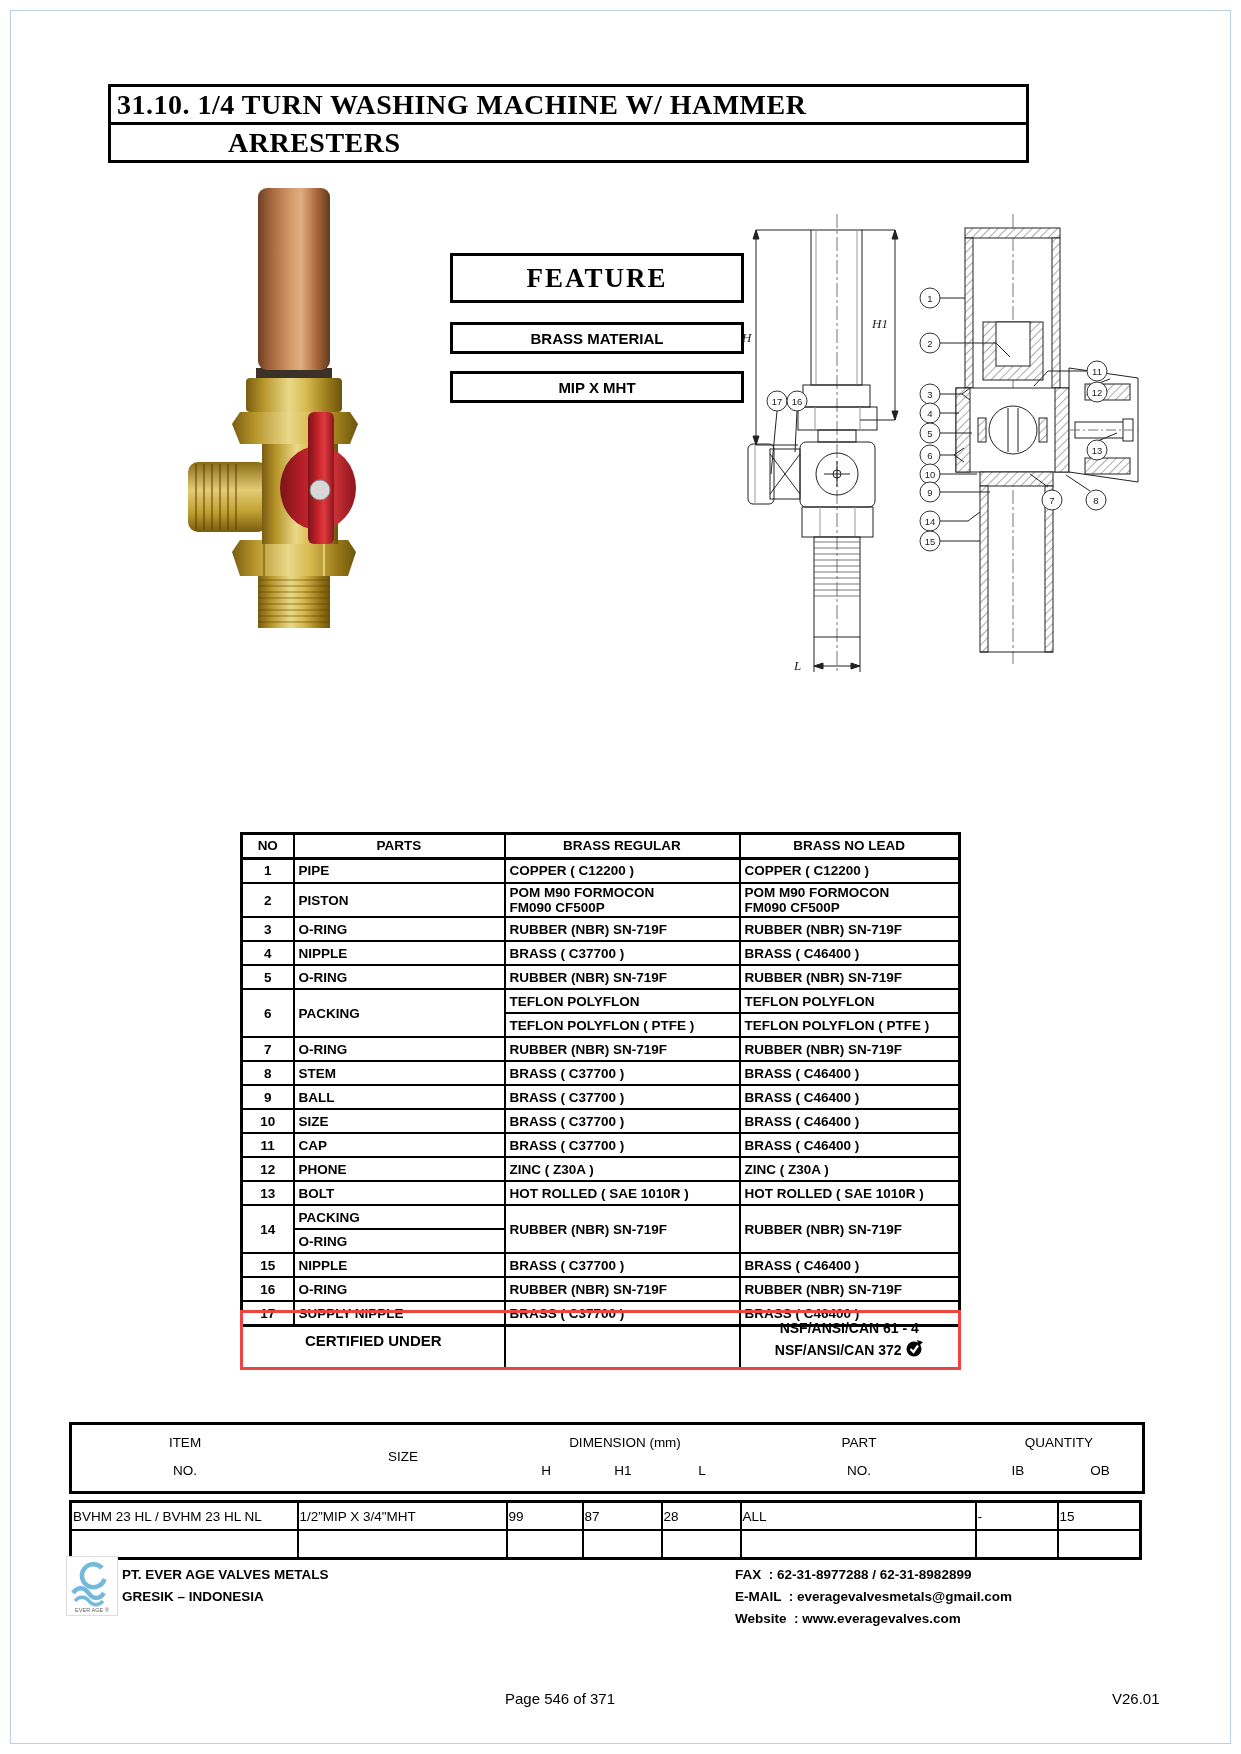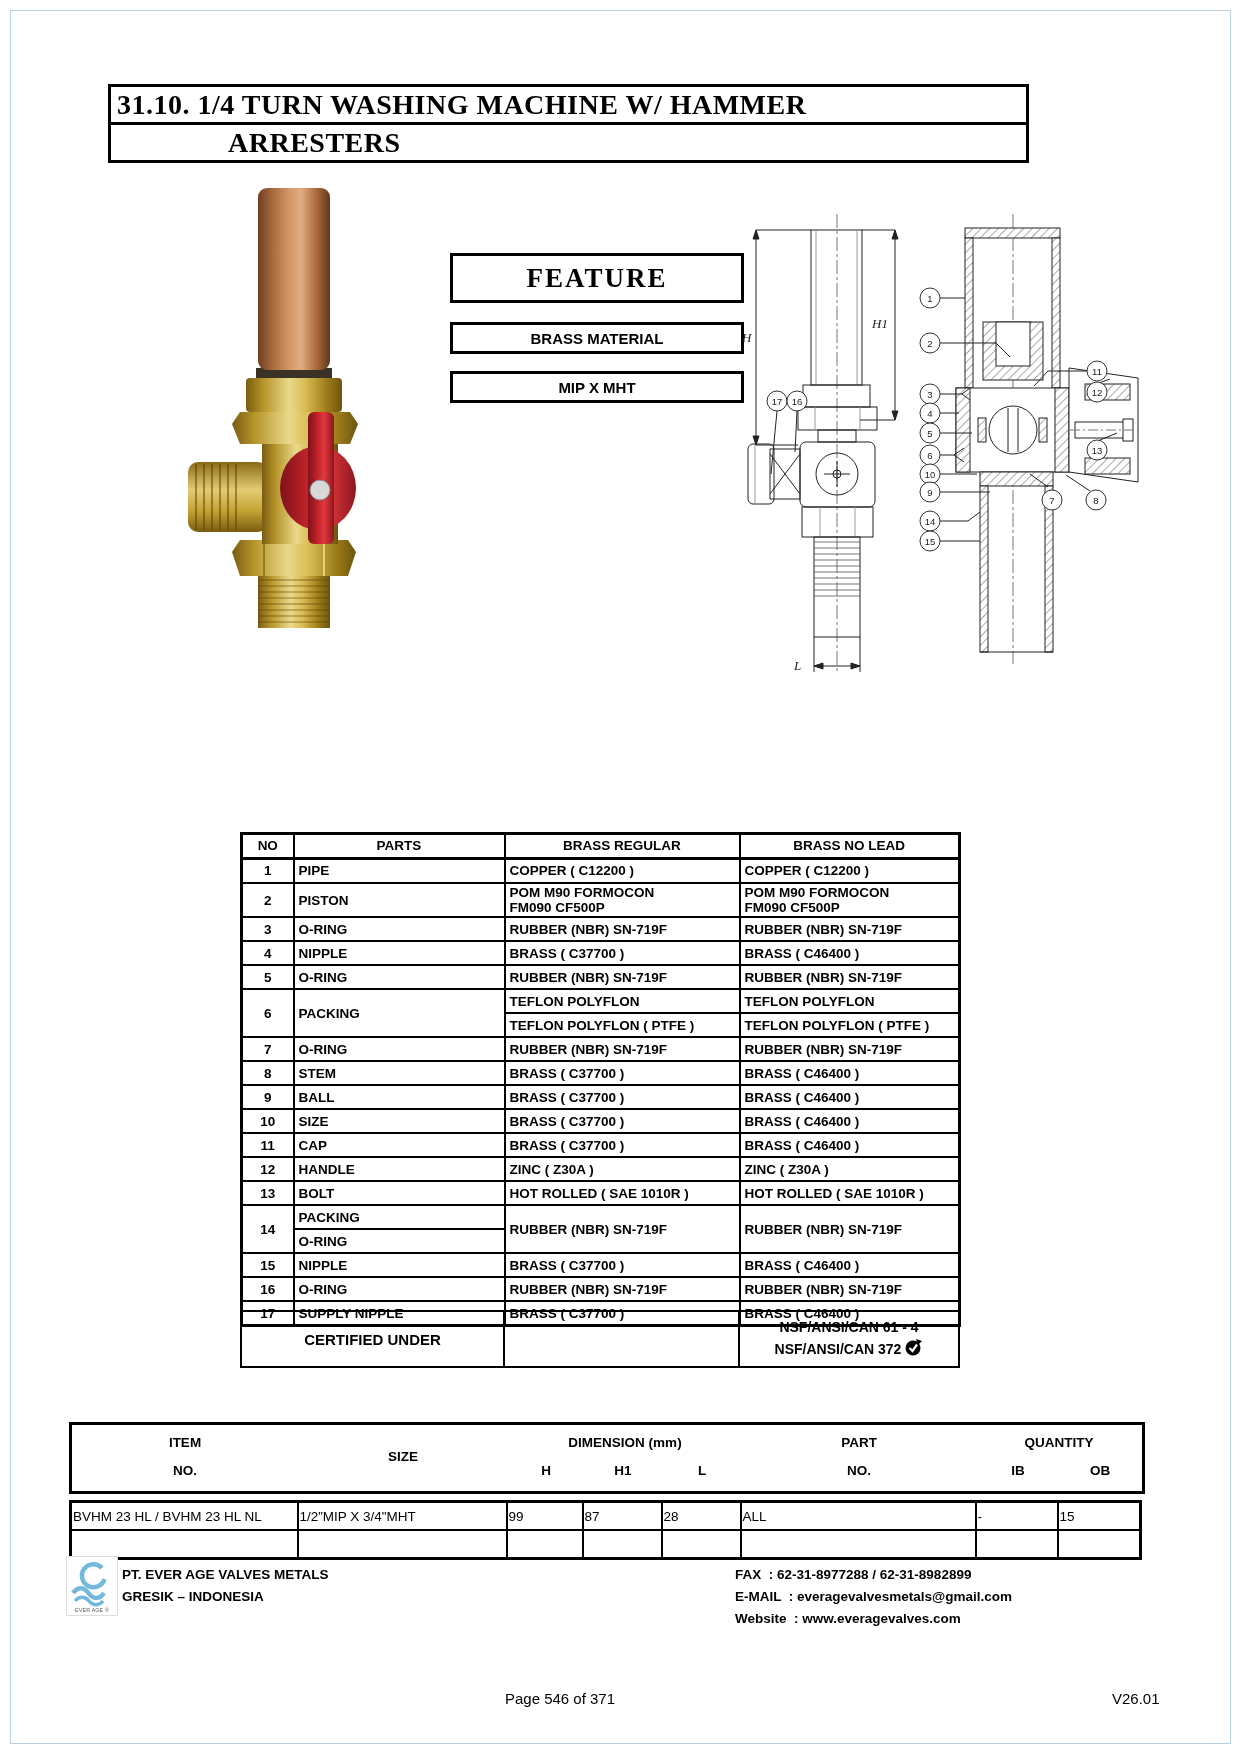--- a/index.html
+++ b/index.html
@@ -32,30 +32,30 @@
   
   .matspec-box{position:absolute;left:449px;top:785px;width:288px;height:32px;border:3px solid #000;
         display:flex;align-items:center;justify-content:center;font-weight:bold;font-size:17px;letter-spacing:.5px;}
   table{border-collapse:collapse;table-layout:fixed;}
   .mat-table{position:absolute;left:240px;top:832px;width:718px;border:3px solid #000;
         font-weight:bold;font-size:13.5px;}
   .mat-table td{border:2px solid #000;padding:1px 4px;height:20px;line-height:1.12;overflow:hidden;}
   .mat-table tr.head td{text-align:center;border-bottom:3px solid #000;}
   td.c{text-align:center;padding:1px 2px;}
 
-  .cert-table{position:absolute;left:240px;top:1310px;width:718px;border:1px solid #ef4444;
+  .cert-table{position:absolute;left:240px;top:1310px;width:718px;border:3px solid #ef4444;
         font-weight:bold;font-size:14px;}
   .cert-table td{border:2px solid #000;height:52px;}
   .cert-label{text-align:center;font-size:15px;}
   .cert-lines{text-align:center;line-height:1.5;}
   .cert-icon{display:inline-block;vertical-align:middle;margin-left:4px;}
 
   
   .item-head{position:absolute;left:69px;top:1422px;width:1070px;height:66px;border:3px solid #000;
-        font-weight:bold;font-size:13.5px;}
+        font-weight:normal;font-size:13.5px;}
   .item-head span{position:absolute;transform:translateX(-50%);white-space:nowrap;}
   .item-table{position:absolute;left:69px;top:1500px;width:1070px;border:3px solid #000;
         font-weight:normal;font-size:13.5px;text-align:left;}
   .item-table td{border:2px solid #000;height:24px;overflow:hidden;}
 
   
   .footer-text{font-weight:bold;font-size:13.5px;line-height:22px;}
   .logo-box{position:absolute;left:66px;top:1556px;width:50px;height:58px;border:1px solid #ddd;background:#fff;}
   .f-company{position:absolute;left:122px;top:1564px;}
   .f-phone{position:absolute;left:460px;top:1564px;display:flex;}
@@ -396,21 +396,21 @@
       <td>BRASS ( C46400 )</td>
     </tr>
     <tr>
       <td class="c">11</td>
       <td>CAP</td>
       <td>BRASS ( C37700 )</td>
       <td>BRASS ( C46400 )</td>
     </tr>
     <tr>
       <td class="c">12</td>
-      <td>HANDLE</td>
+      <td>PHONE</td>
       <td>ZINC ( Z30A )</td>
       <td>ZINC ( Z30A )</td>
     </tr>
     <tr>
       <td class="c">13</td>
       <td>BOLT</td>
       <td>HOT ROLLED ( SAE 1010R )</td>
       <td>HOT ROLLED ( SAE 1010R )</td>
     </tr>
     <tr>

